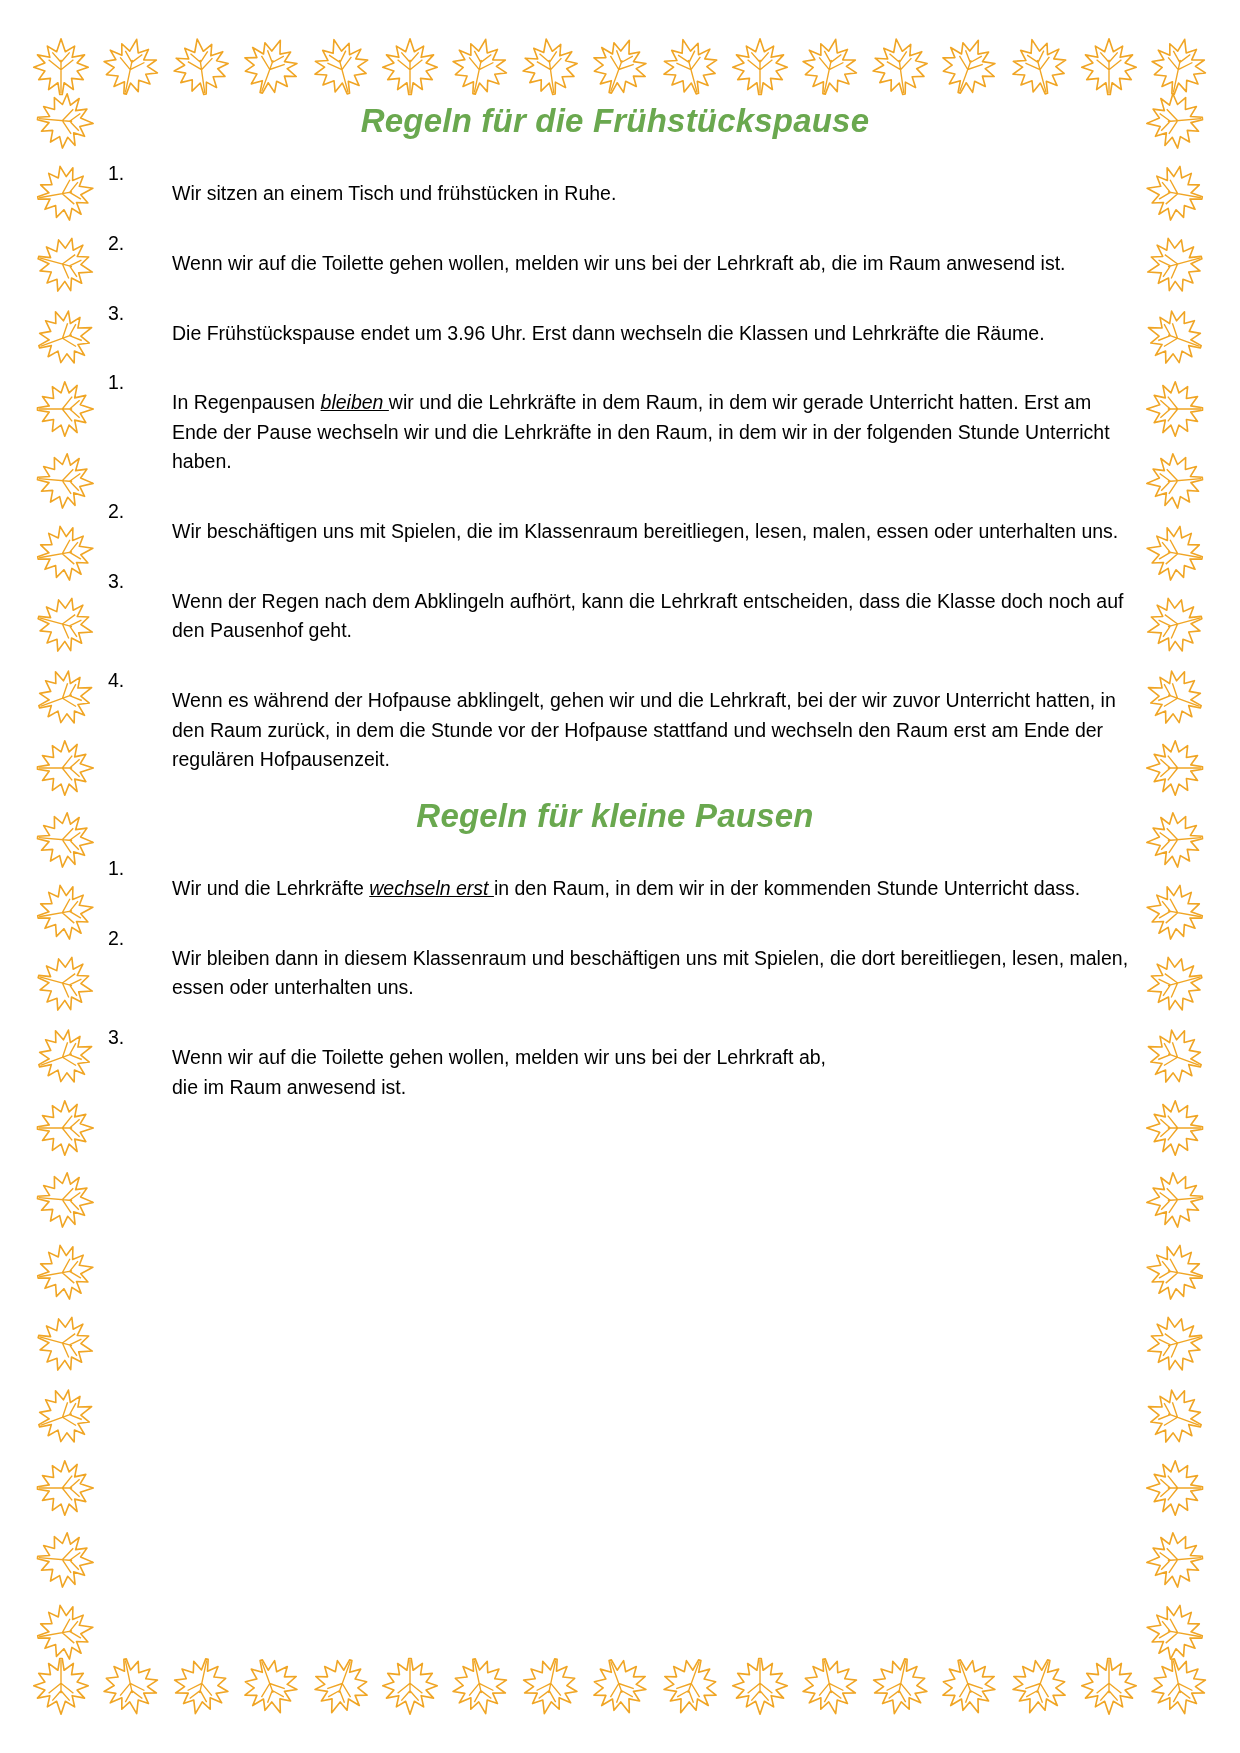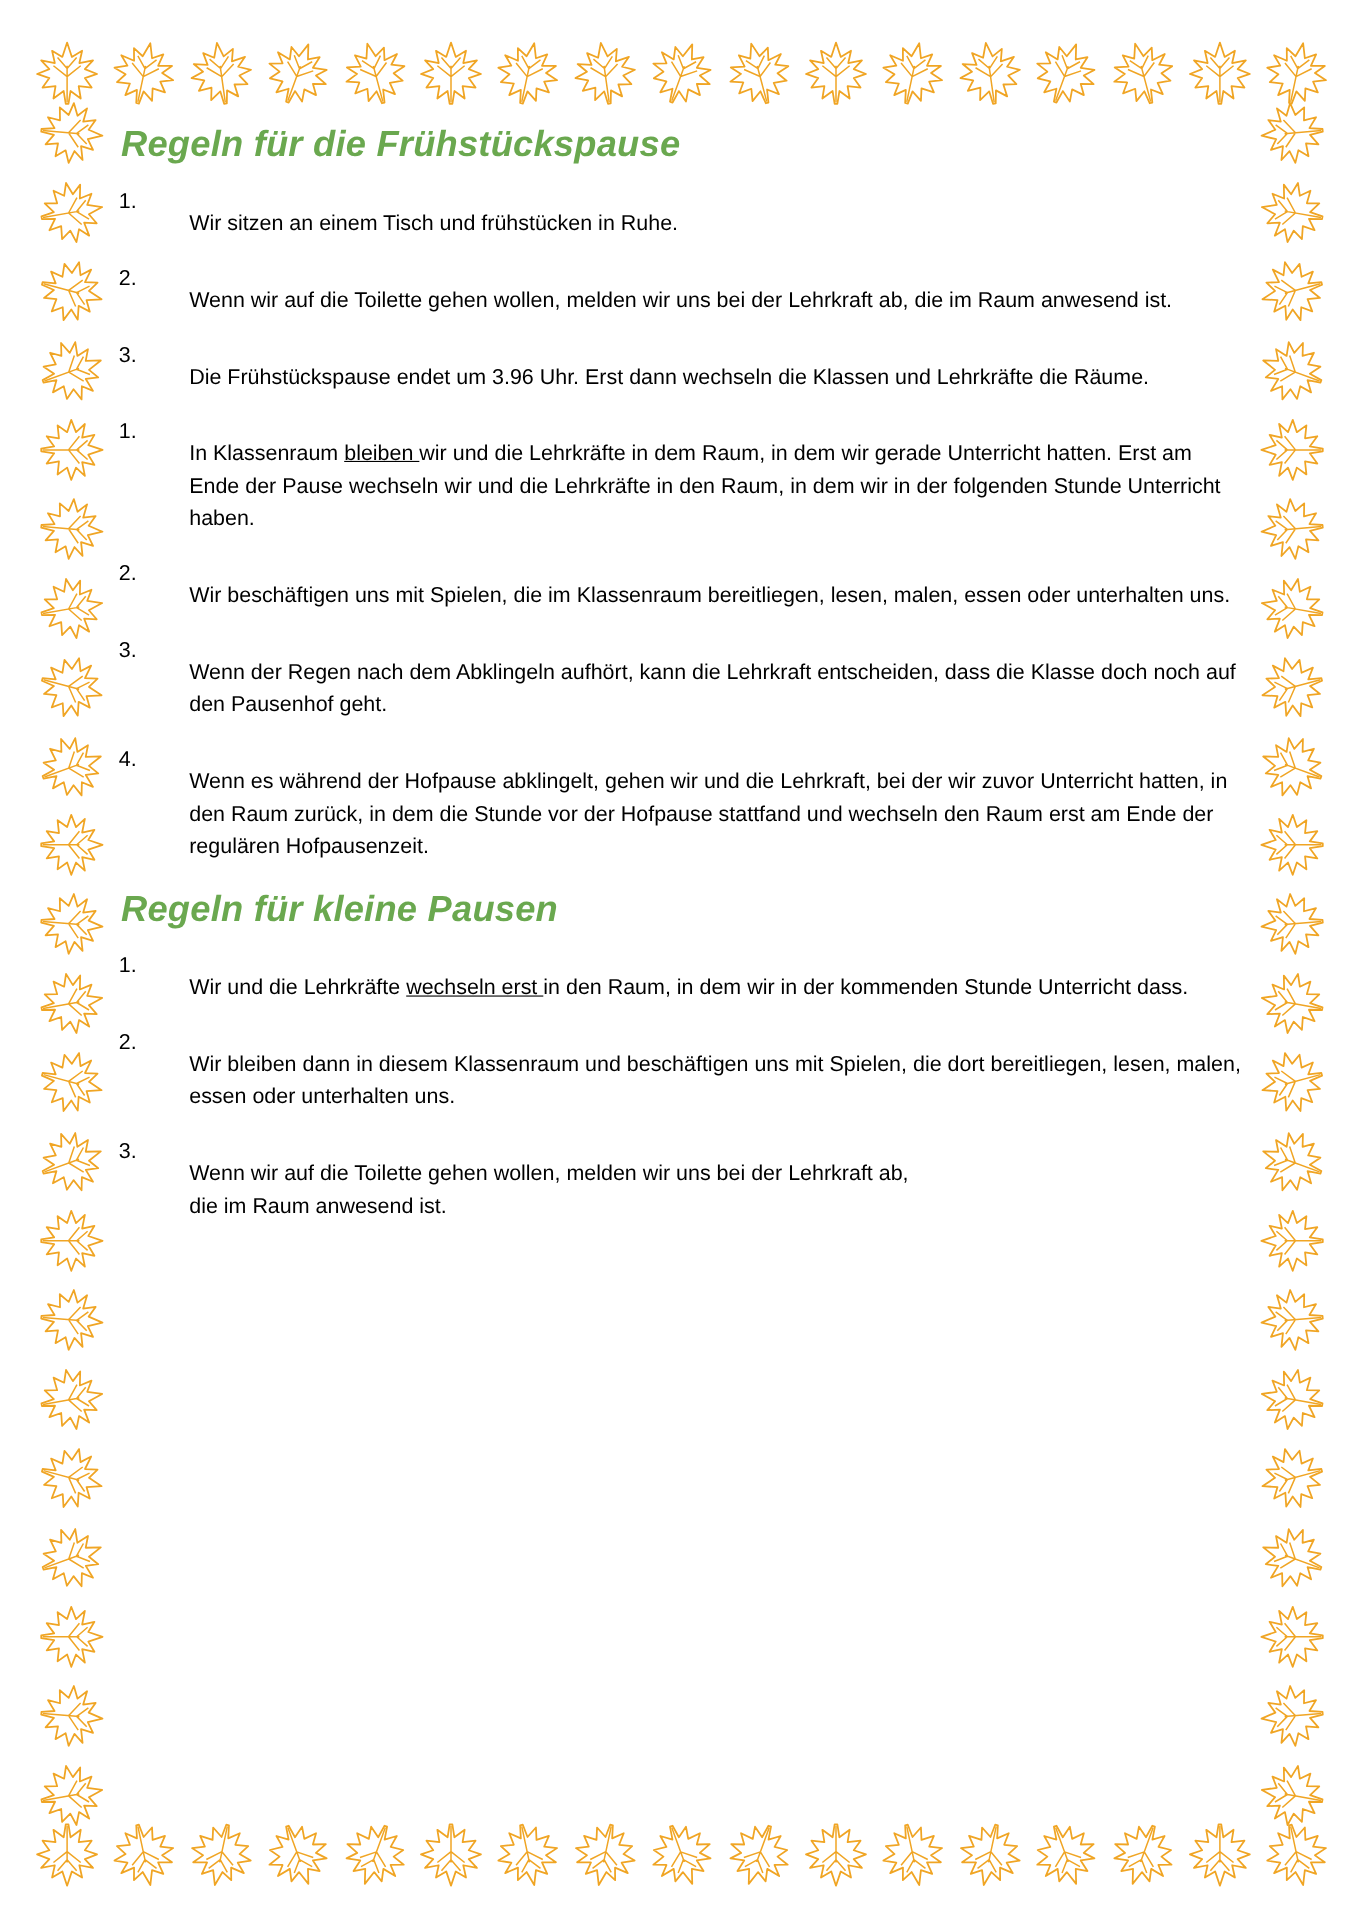--- a/index.html
+++ b/index.html
@@ -64,21 +64,22 @@
     left: 100px;
     top: 100px;
     width: 1030px;
   }
 
   h1.section-title {
     color: #6aa84f;
     font-style: italic;
     font-weight: bold;
     font-size: 33px;
-    margin: 10px;
+    text-align: center;
+    margin: 0;
     line-height: 1.25;
     letter-spacing: 0.2px;
   }
 
   .title-1 { margin-top: 12px; }
   .title-2 { margin-top: 62px; }
   .title-3 { margin-top: 86px; }
 
   ol.rules {
     list-style: none;
@@ -96,21 +97,21 @@
     width: 72px;
     flex: 0 0 72px;
     padding-left: 8px;
     box-sizing: border-box;
   }
   ol.rules li .body {
     flex: 1 1 auto;
     white-space: pre-line;
     margin-top: 20px;
   }
-  .u { text-decoration: underline; }
+  .u { text-decoration: underline; font-style: italic; }
 </style>
 </head>
 <body>
 
 <div class="page">
 
   <div class="border-frame">
     <div class="leaf-row row-top">
         <div class="leaf">
           <svg viewBox="0 0 100 100" width="62" height="62">
@@ -759,21 +760,21 @@
       </li>
       <li>
         <span class="num">3.</span>
         <span class="body"><span>Die Frühstückspause endet um 3.96 Uhr. Erst dann wechseln die Klassen und Lehrkräfte die Räume.</span><span class="u"></span><span></span></span>
       </li>
     </ol>
 
     <ol class="rules">
       <li>
         <span class="num">1.</span>
-        <span class="body"><span>In Klassenraum </span><span class="u">bleiben </span><span>wir und die Lehrkräfte in dem Raum, in dem wir gerade Unterricht hatten. Erst am Ende der Pause wechseln wir und die Lehrkräfte in den Raum, in dem wir in der folgenden Stunde Unterricht haben.</span></span>
+        <span class="body"><span>In Regenpausen </span><span class="u">bleiben </span><span>wir und die Lehrkräfte in dem Raum, in dem wir gerade Unterricht hatten. Erst am Ende der Pause wechseln wir und die Lehrkräfte in den Raum, in dem wir in der folgenden Stunde Unterricht haben.</span></span>
       </li>
       <li>
         <span class="num">2.</span>
         <span class="body"><span>Wir beschäftigen uns mit Spielen, die im Klassenraum bereitliegen, lesen, malen, essen oder unterhalten uns.</span><span class="u"></span><span></span></span>
       </li>
       <li>
         <span class="num">3.</span>
         <span class="body"><span>Wenn der Regen nach dem Abklingeln aufhört, kann die Lehrkraft entscheiden, dass die Klasse doch noch auf den Pausenhof geht.
 </span><span></span></span>
       </li>

